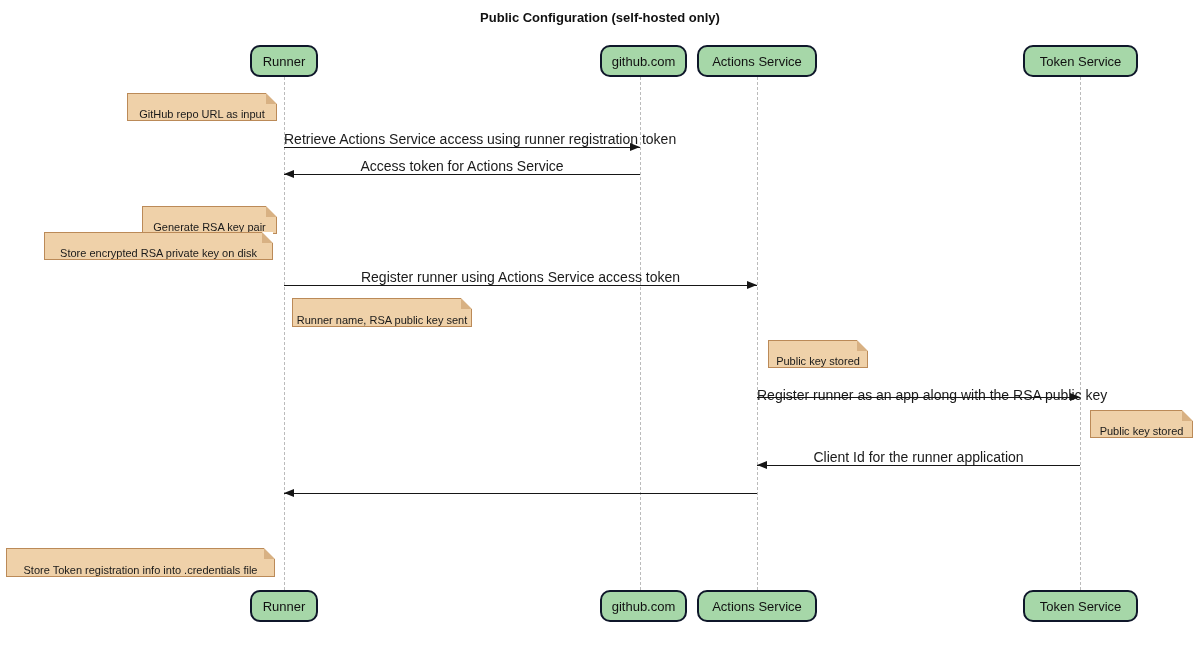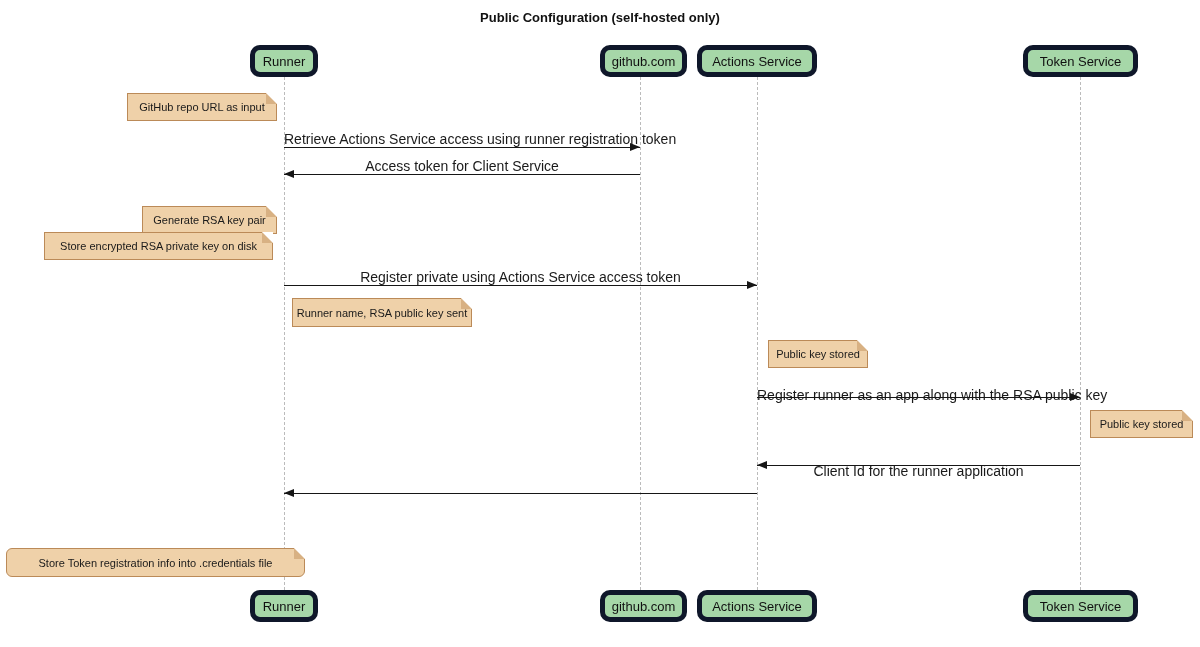--- a/index.html
+++ b/index.html
@@ -17,21 +17,21 @@
     left: 0; top: 10px; width: 1200px;
     text-align: center;
     font-size: 13px;
     font-weight: bold;
     color: #111;
   }
   .actor {
     position: absolute;
     height: 32px;
     background: #a6d7a8;
-    border: 5px solid #0f172a;
+    border: 2px solid #0f172a;
     border-radius: 10px;
     display: flex;
     align-items: center;
     justify-content: center;
     font-size: 13px;
     color: #111;
     box-sizing: border-box;
     white-space: nowrap;
   }
   .lifeline {
@@ -39,21 +39,21 @@
     width: 0;
     border-left: 1px dashed #bbbbbb;
   }
   .note {
     position: absolute;
     height: 28px;
     background: #efd1a9;
     border: 1px solid #bb8a58;
     box-sizing: border-box;
     display: flex;
-    align-items: center;
+    align-items: flex-end;
     justify-content: center;
     font-size: 11px;
     color: #1a1a1a;
     white-space: nowrap;
     padding: 0 16px;
   }
   .fold {
     position: absolute;
     top: -1px; right: -1px;
     width: 0; height: 0;
@@ -129,35 +129,35 @@
 
   <div class="note" style="left:127px; top:93px; width:150px;">
     <span class="fold"></span>
     <span>GitHub repo URL as input</span>
   </div>
 
   <div class="msg-label" style="left:284px; top:131px; width:356px;">Retrieve Actions Service access using runner registration token</div>
   <div class="msg-line" style="left:284px; top:147px; width:356px;"></div>
   <div class="arrow-right" style="left:630px; top:143px;"></div>
 
-  <div class="msg-label" style="left:284px; top:158px; width:356px;">Access token for Client Service</div>
+  <div class="msg-label" style="left:284px; top:158px; width:356px;">Access token for Actions Service</div>
   <div class="msg-line" style="left:284px; top:174px; width:356px;"></div>
   <div class="arrow-left" style="left:284px; top:170px;"></div>
 
   <div class="note" style="left:142px; top:206px; width:135px;">
     <span class="fold"></span>
     <span>Generate RSA key pair</span>
   </div>
 
   <div class="note" style="left:44px; top:232px; width:229px;">
     <span class="fold"></span>
     <span>Store encrypted RSA private key on disk</span>
   </div>
 
-  <div class="msg-label" style="left:284px; top:269px; width:473px;">Register private using Actions Service access token</div>
+  <div class="msg-label" style="left:284px; top:269px; width:473px;">Register runner using Actions Service access token</div>
   <div class="msg-line" style="left:284px; top:285px; width:473px;"></div>
   <div class="arrow-right" style="left:747px; top:281px;"></div>
 
   <div class="note" style="left:292px; top:298px; width:180px; height:29px;">
     <span class="fold"></span>
     <span>Runner name, RSA public key sent</span>
   </div>
 
   <div class="note" style="left:768px; top:340px; width:100px;">
     <span class="fold"></span>
@@ -166,26 +166,26 @@
 
   <div class="msg-label" style="left:757px; top:387px; width:323px;">Register runner as an app along with the RSA public key</div>
   <div class="msg-line" style="left:757px; top:397px; width:323px;"></div>
   <div class="arrow-right" style="left:1070px; top:393px;"></div>
 
   <div class="note" style="left:1090px; top:410px; width:103px;">
     <span class="fold"></span>
     <span>Public key stored</span>
   </div>
 
-  <div class="msg-label" style="left:757px; top:449px; width:323px;margin-top:14px;">Client Id for the runner application</div>
+  <div class="msg-label" style="left:757px; top:449px; width:323px;">Client Id for the runner application</div>
   <div class="msg-line" style="left:757px; top:465px; width:323px;"></div>
   <div class="arrow-left" style="left:757px; top:461px;"></div>
 
   <div class="msg-line" style="left:284px; top:493px; width:473px;"></div>
   <div class="arrow-left" style="left:284px; top:489px;"></div>
 
 
-  <div class="note" style="left:6px; top:548px; width:299px; height:29px;border-radius:6px;">
+  <div class="note" style="left:6px; top:548px; width:269px; height:29px;">
     <span class="fold"></span>
     <span>Store Token registration info into .credentials file</span>
   </div>
 
 </div>
 
 </body></html>

